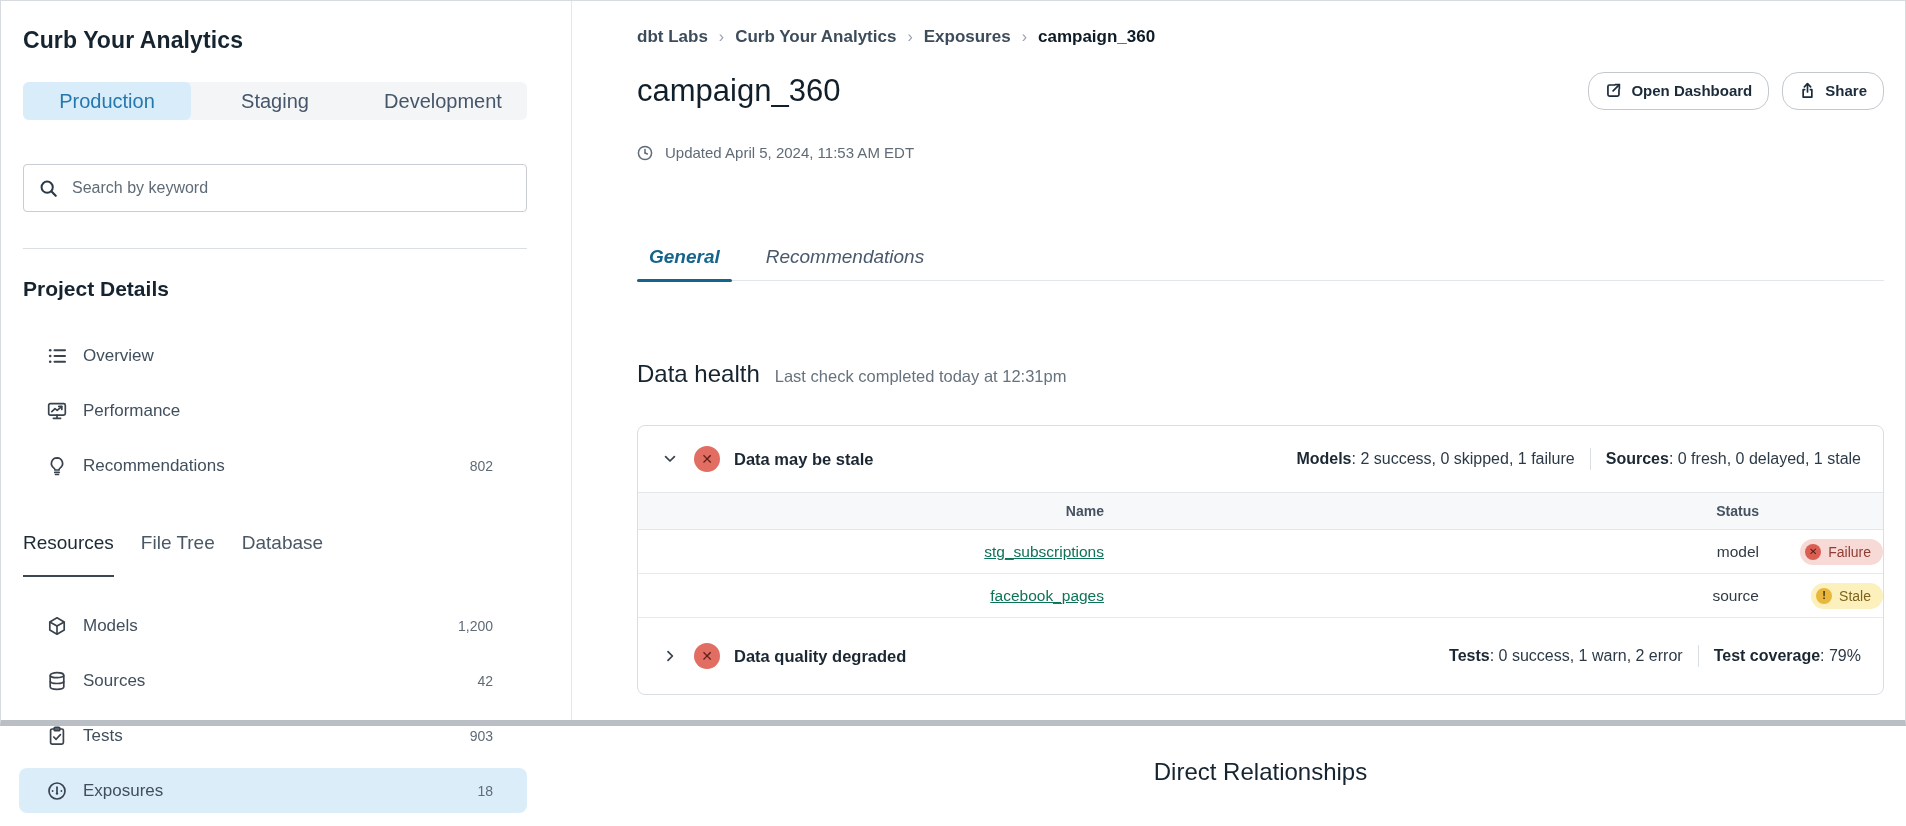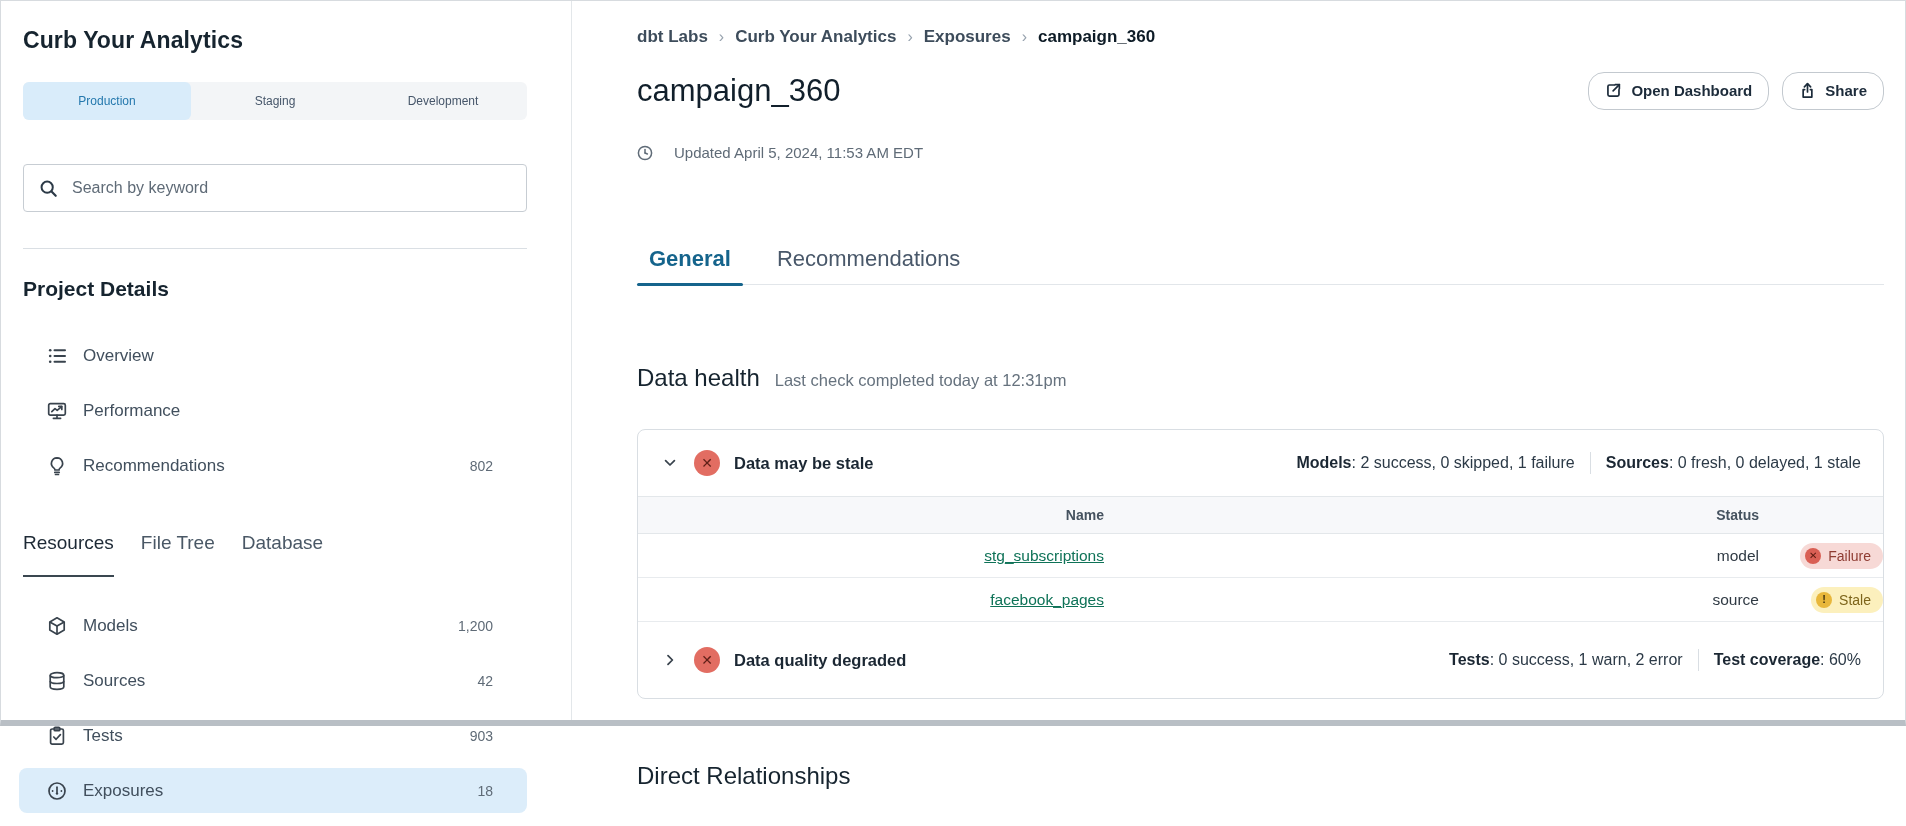--- a/index.html
+++ b/index.html
@@ -19,21 +19,21 @@
     width:571px; flex:none; border-right:1px solid #e3e7ea;
     padding:26px 0 0 22px; position:relative; background:#fff;
   }
   .sidebar-title { font-size:23px; font-weight:600; color:#16242f; margin:0 0 28px; letter-spacing:.1px; }
   .env-tabs {
     width:504px; height:38px; background:var(--env-strip-bg,#f3f5f7);
     border-radius:6px; display:flex; margin-bottom:44px;
   }
   .env-tab {
     flex:1; border:none; background:transparent; border-radius:6px;
-    font-family:inherit; font-size:12px; color:#46566a; cursor:pointer;
+    font-family:inherit; font-size:20px; color:#46566a; cursor:pointer;
   }
   .env-tab.active { background:var(--env-tab-bg,#d9ecfa); color:var(--accent-blue,#2478ad); }
   .search-box {
     width:504px; height:48px; border:1px solid #c7cdd3; border-radius:4px;
     display:flex; align-items:center; gap:12px; padding:0 15px; margin-bottom:36px;
     background:#fff;
   }
   .search-box svg { flex:none; color:#2c3a47; }
   .search-box input {
     border:none; outline:none; flex:1; font-family:inherit; font-size:16px; color:#2c3a47; background:transparent;
@@ -65,26 +65,26 @@
   .title-row { display:flex; align-items:center; justify-content:space-between; margin-top:24px; }
   .page-title { font-size:31px; font-weight:500; color:#111f2b; margin:0; line-height:39px; }
   .actions { display:flex; gap:13px; }
   .btn {
     display:inline-flex; align-items:center; gap:9px; height:38px; padding:0 16px;
     background:#fff; border:1px solid #c3c9cf; border-radius:16px; cursor:pointer;
     font-family:inherit; font-size:15px; font-weight:bold; color:#1c2b3a;
   }
   .btn svg { color:#1c2b3a; }
 
-  .updated-row { display:flex; align-items:center; gap:21px; margin-top:34px; margin-bottom:85px;
+  .updated-row { display:flex; align-items:center; gap:12px; margin-top:34px; margin-bottom:85px;
     font-size:15px; color:#5f6b77; }
   .updated-row svg { color:#5f6b77; }
 
   .main-tabs { display:flex; gap:22px; border-bottom:1px solid #e2e6ea; }
-  .mtab { font-size:22px; color:#49586a; padding:0 12px 12px; cursor:pointer; position:relative; }
+  .mtab { font-size:19px; color:#49586a; padding:0 12px 12px; cursor:pointer; position:relative;font-style:italic; }
   .mtab.active { color:var(--active-tab-blue,#15648c); font-weight:bold; }
   .mtab.active::after {
     content:""; position:absolute; left:0; right:0; bottom:-2px; height:3px;
     background:var(--active-tab-blue,#15648c); border-radius:2px;
   }
 
   .section-row { display:flex; align-items:baseline; gap:15px; margin-top:78px; }
   .section-heading { font-size:24px; font-weight:500; color:#16242f; margin:0; line-height:30px; }
   .section-sub { font-size:16.5px; color:#66727e; }
 
@@ -117,21 +117,21 @@
   }
   .badge .dot {
     width:16px; height:16px; border-radius:50%; display:flex; align-items:center; justify-content:center;
     font-size:10px; font-weight:bold; line-height:1;
   }
   .badge.failure { background:var(--failure-badge-bg,#f7d9d6); color:var(--failure-badge-text,#8f3c32); }
   .badge.failure .dot { background:#d95f54; color:#57190f; }
   .badge.stale { background:var(--stale-badge-bg,#fcf0bd); color:var(--stale-badge-text,#7d641a); }
   .badge.stale .dot { background:#e8b73b; color:#43350f; font-size:11px; }
 
-  .dr-heading { margin-top:62px; }
+  .dr-heading { margin-top:62px;text-align:center; }
 </style>
 </head>
 <body>
 
 <div class="page">
 
   <aside class="sidebar">
     <h1 class="sidebar-title">Curb Your Analytics</h1>
 
     <div class="env-tabs">
@@ -354,21 +354,21 @@
             <svg width="16" height="16" viewBox="0 0 20 20" fill="none" stroke="currentColor" stroke-width="2.2" stroke-linecap="round" stroke-linejoin="round">
               <polyline points="7.5,4.5 13,10 7.5,15.5"></polyline>
             </svg>
           </button>
           <span class="status-circle">✕</span>
           <span class="health-title">Data quality degraded</span>
         </div>
         <div class="hr-right">
           <span class="stat"><b>Tests</b><span>: 0 success, 1 warn, 2 error</span></span>
           <span class="vdiv"></span>
-          <span class="stat"><b>Test coverage</b><span>: 60%</span></span>
+          <span class="stat"><b>Test coverage</b><span>: 79%</span></span>
         </div>
       </div>
 
     </div>
 
     <h2 class="section-heading dr-heading">Direct Relationships</h2>
 
   </main>
 </div>
 

